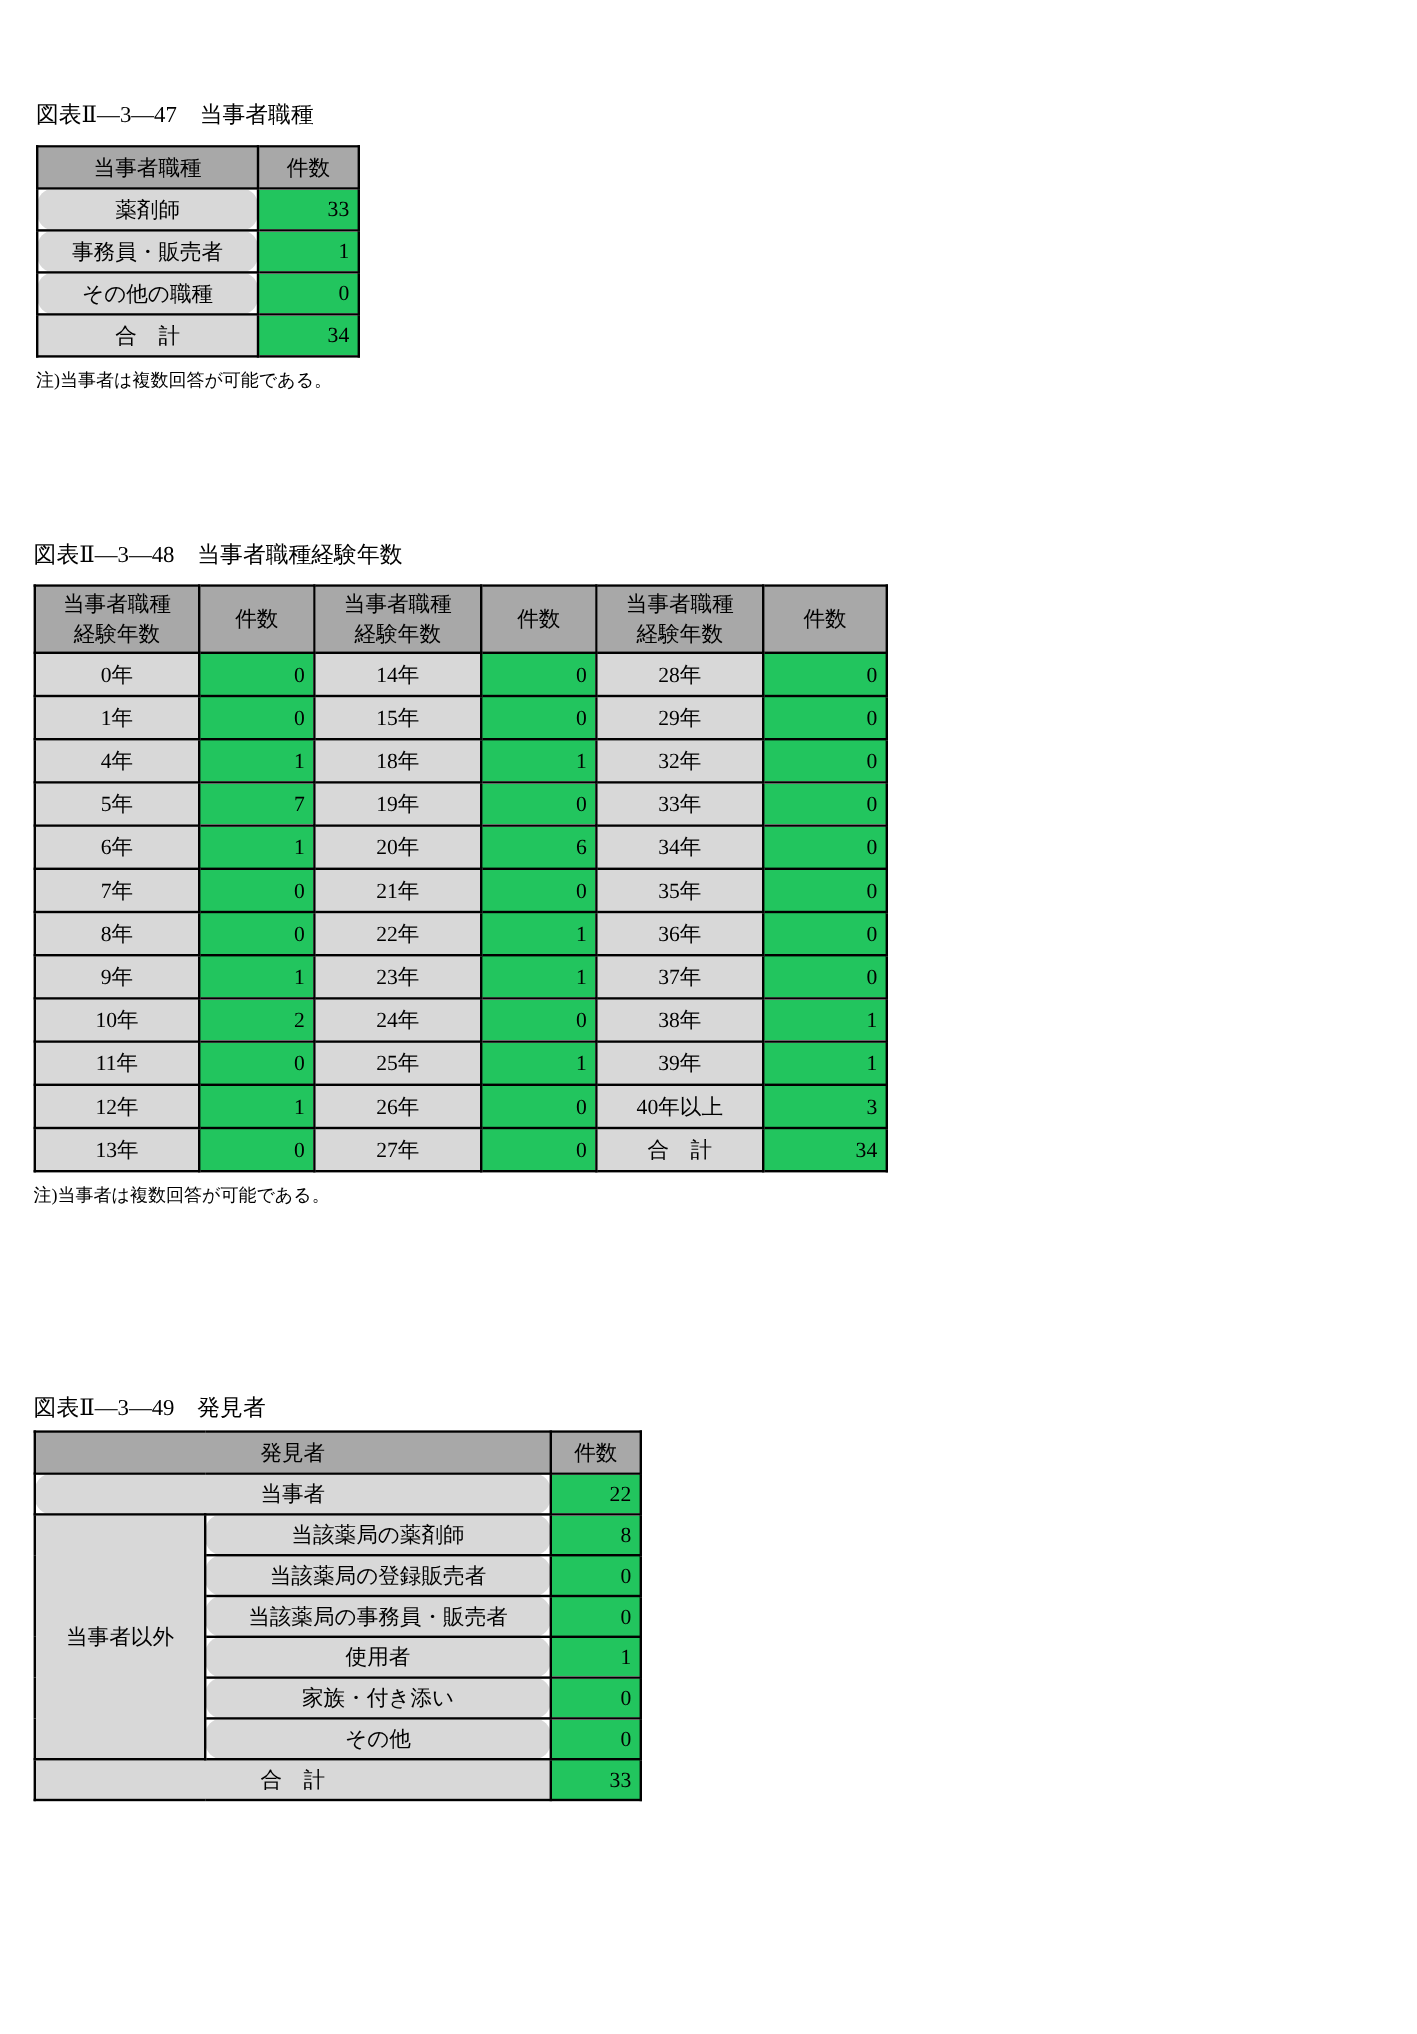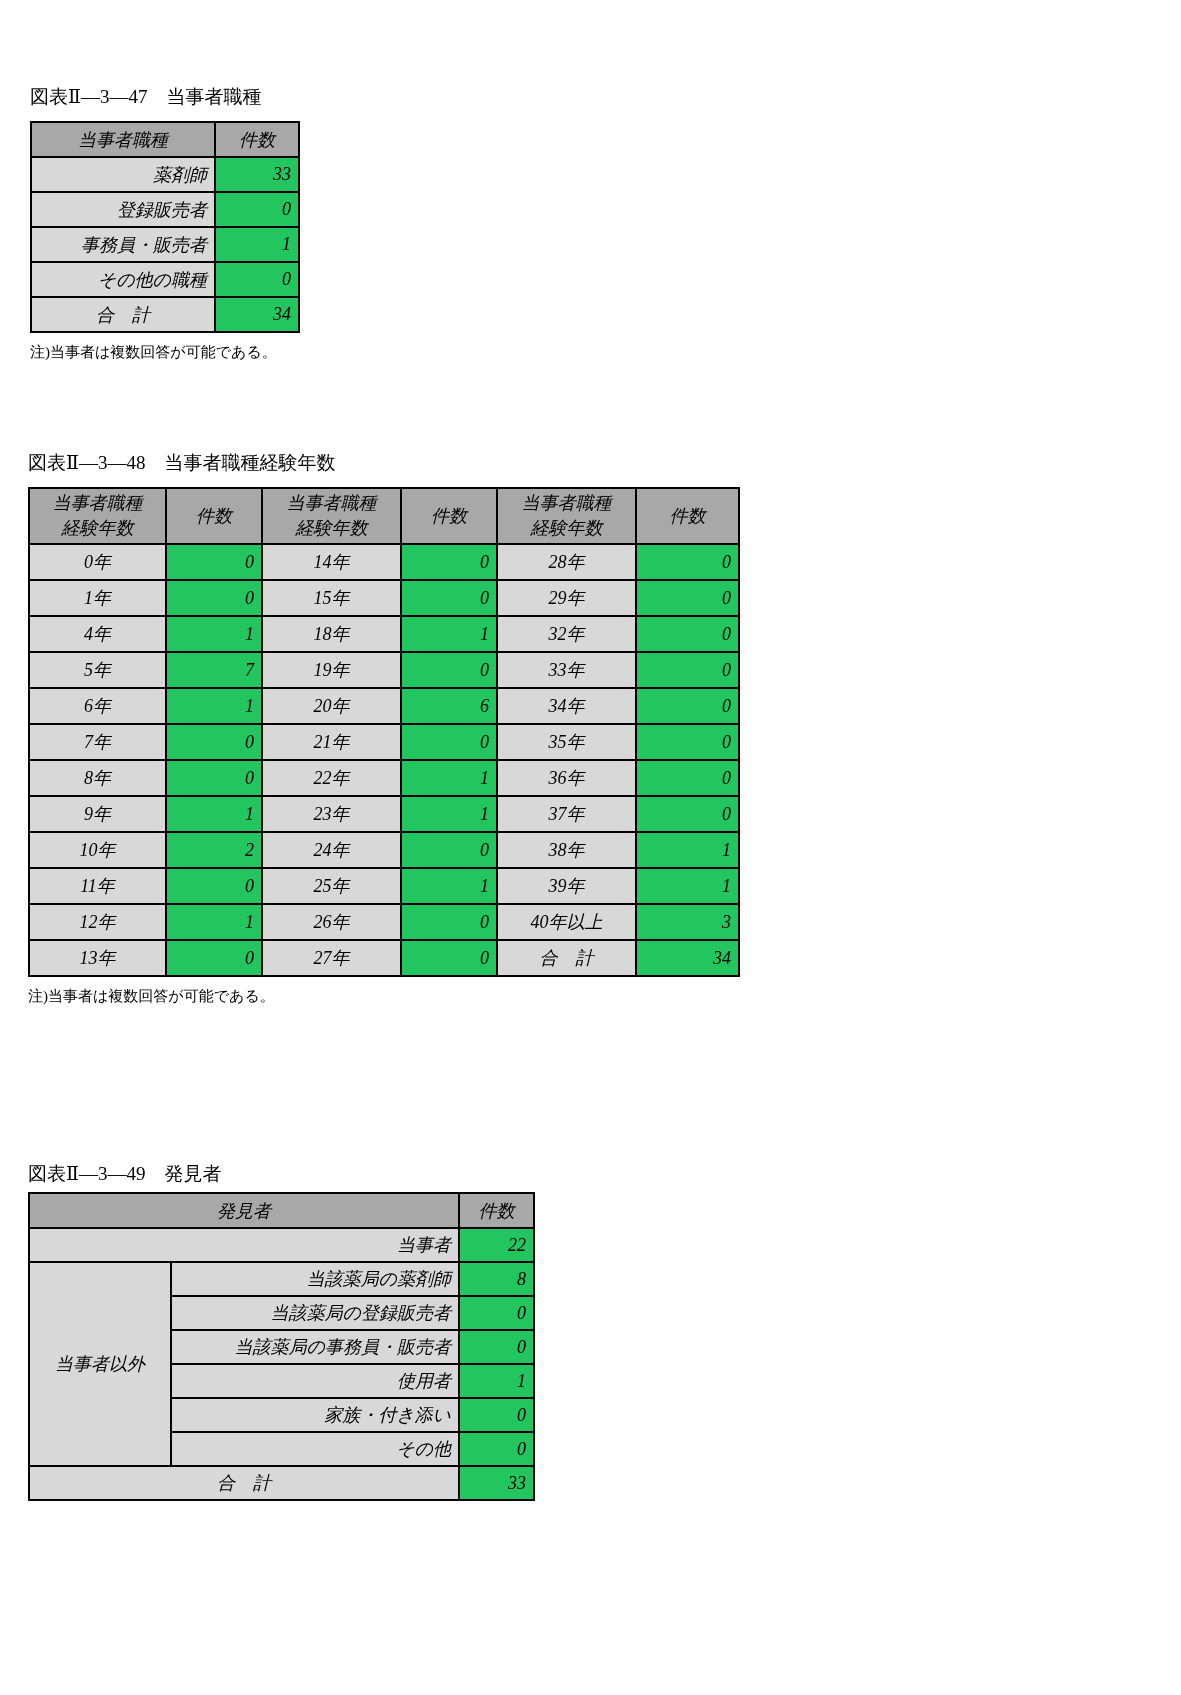--- a/index.html
+++ b/index.html
@@ -20,36 +20,35 @@
     font-size: 19px;
     line-height: 22px;
     margin-bottom: 13px;
     white-space: nowrap;
   }
   #block3 .table-title { margin-bottom: 7px; }
 
   table {
     border-collapse: collapse;
     table-layout: fixed;
-    font-style: italic;
   }
   th, td {
     border: 2px solid #000;
     font-size: 18px;
     font-weight: normal;
     padding: 0 7px;
     box-sizing: border-box;
     overflow: hidden;
     white-space: nowrap;
     vertical-align: middle;
   }
   .hdr   { background: var(--header-bg, #a8a8a8); text-align: center; }
   .lbl   { background: var(--label-bg, #d8d8d8); }
   .val   { background: #22c55e; text-align: right; }
-  .left  { text-align: right; }
+  .left  { text-align: center; border-radius: 14px; }
   .center{ text-align: center; }
 
   .t1 tr { height: 35px; }
   .t2 tr.head { height: 56px; }
   .t2 tr.data { height: 36px; }
   .t2 .hdr div { line-height: 25px; }
   .t3 tr { height: 34px; }
   .t3 tr.head { height: 35px; }
 
   .note {
@@ -71,24 +70,20 @@
           <col style="width:84px">
         </colgroup>
       <tbody>
           <tr>
             <th class="hdr">当事者職種</th>
             <th class="hdr">件数</th>
           </tr>
           <tr>
             <td class="lbl left">薬剤師</td>
             <td class="val">33</td>
-          </tr>
-          <tr>
-            <td class="lbl left">登録販売者</td>
-            <td class="val">0</td>
           </tr>
           <tr>
             <td class="lbl left">事務員・販売者</td>
             <td class="val">1</td>
           </tr>
           <tr>
             <td class="lbl left">その他の職種</td>
             <td class="val">0</td>
           </tr>
           <tr>

